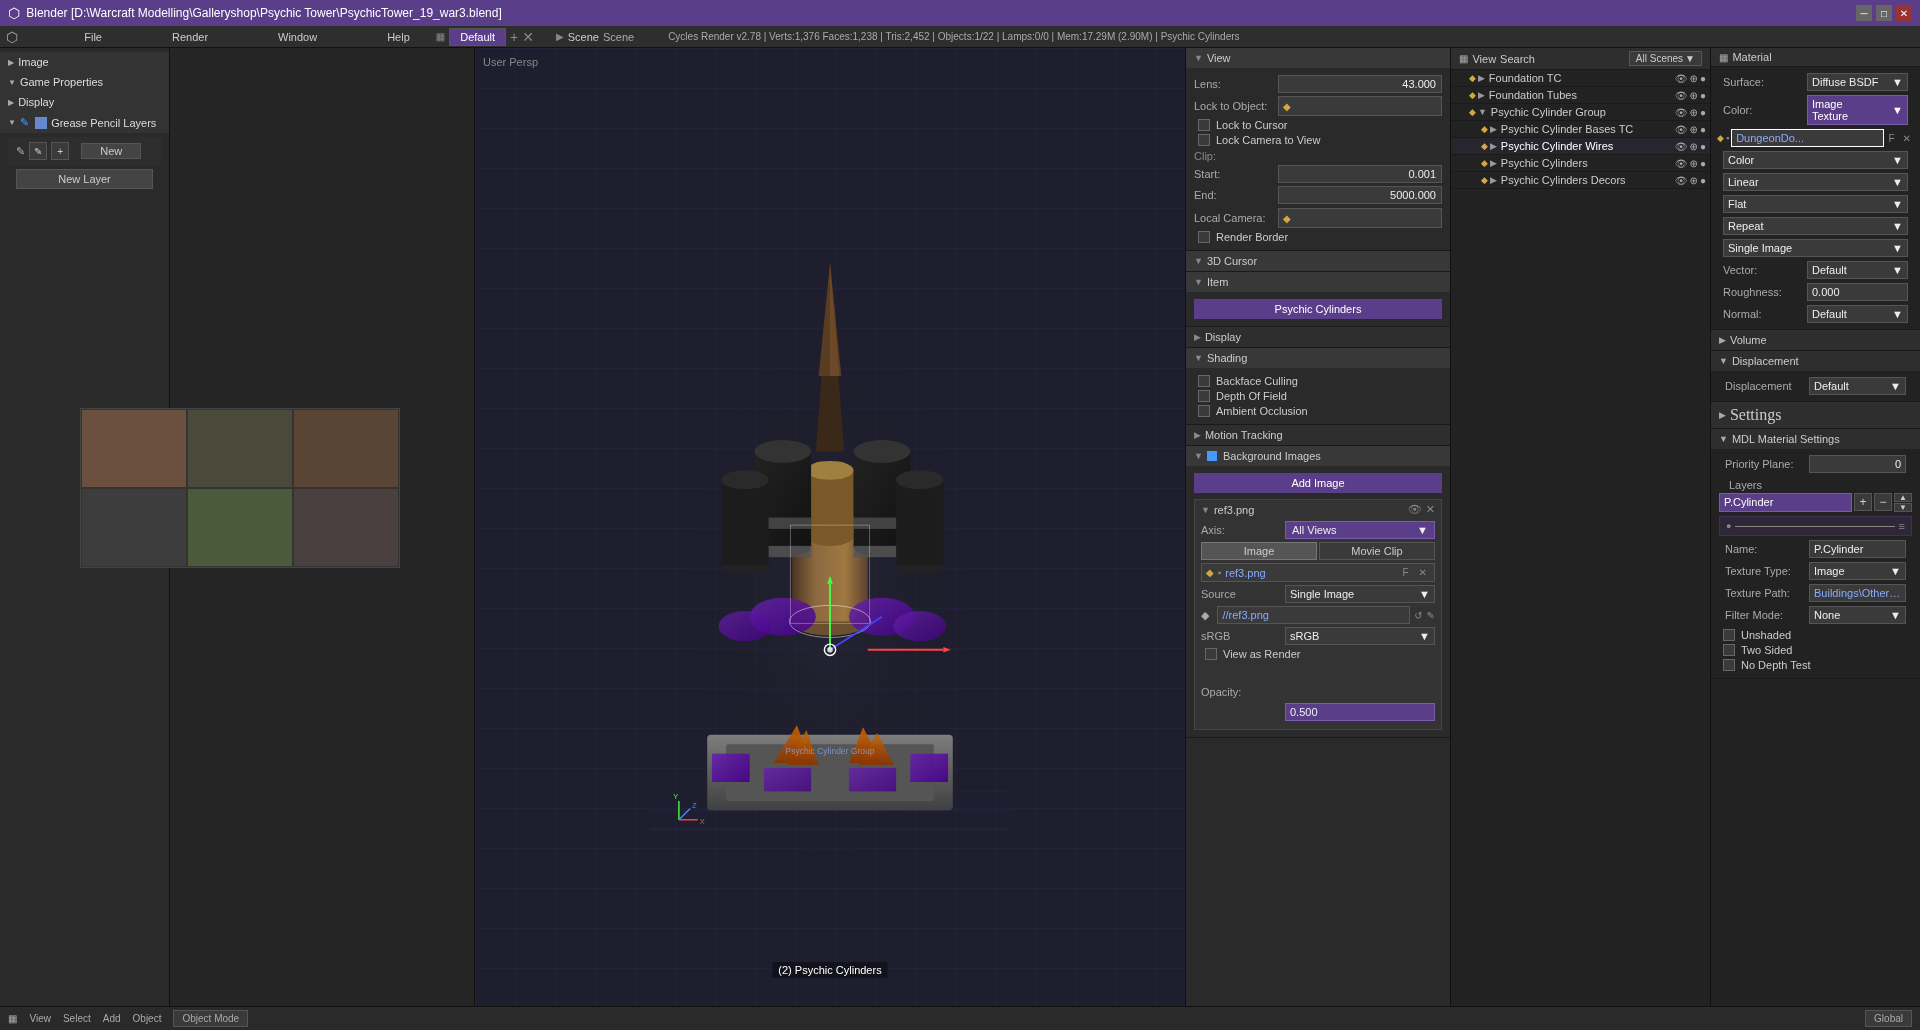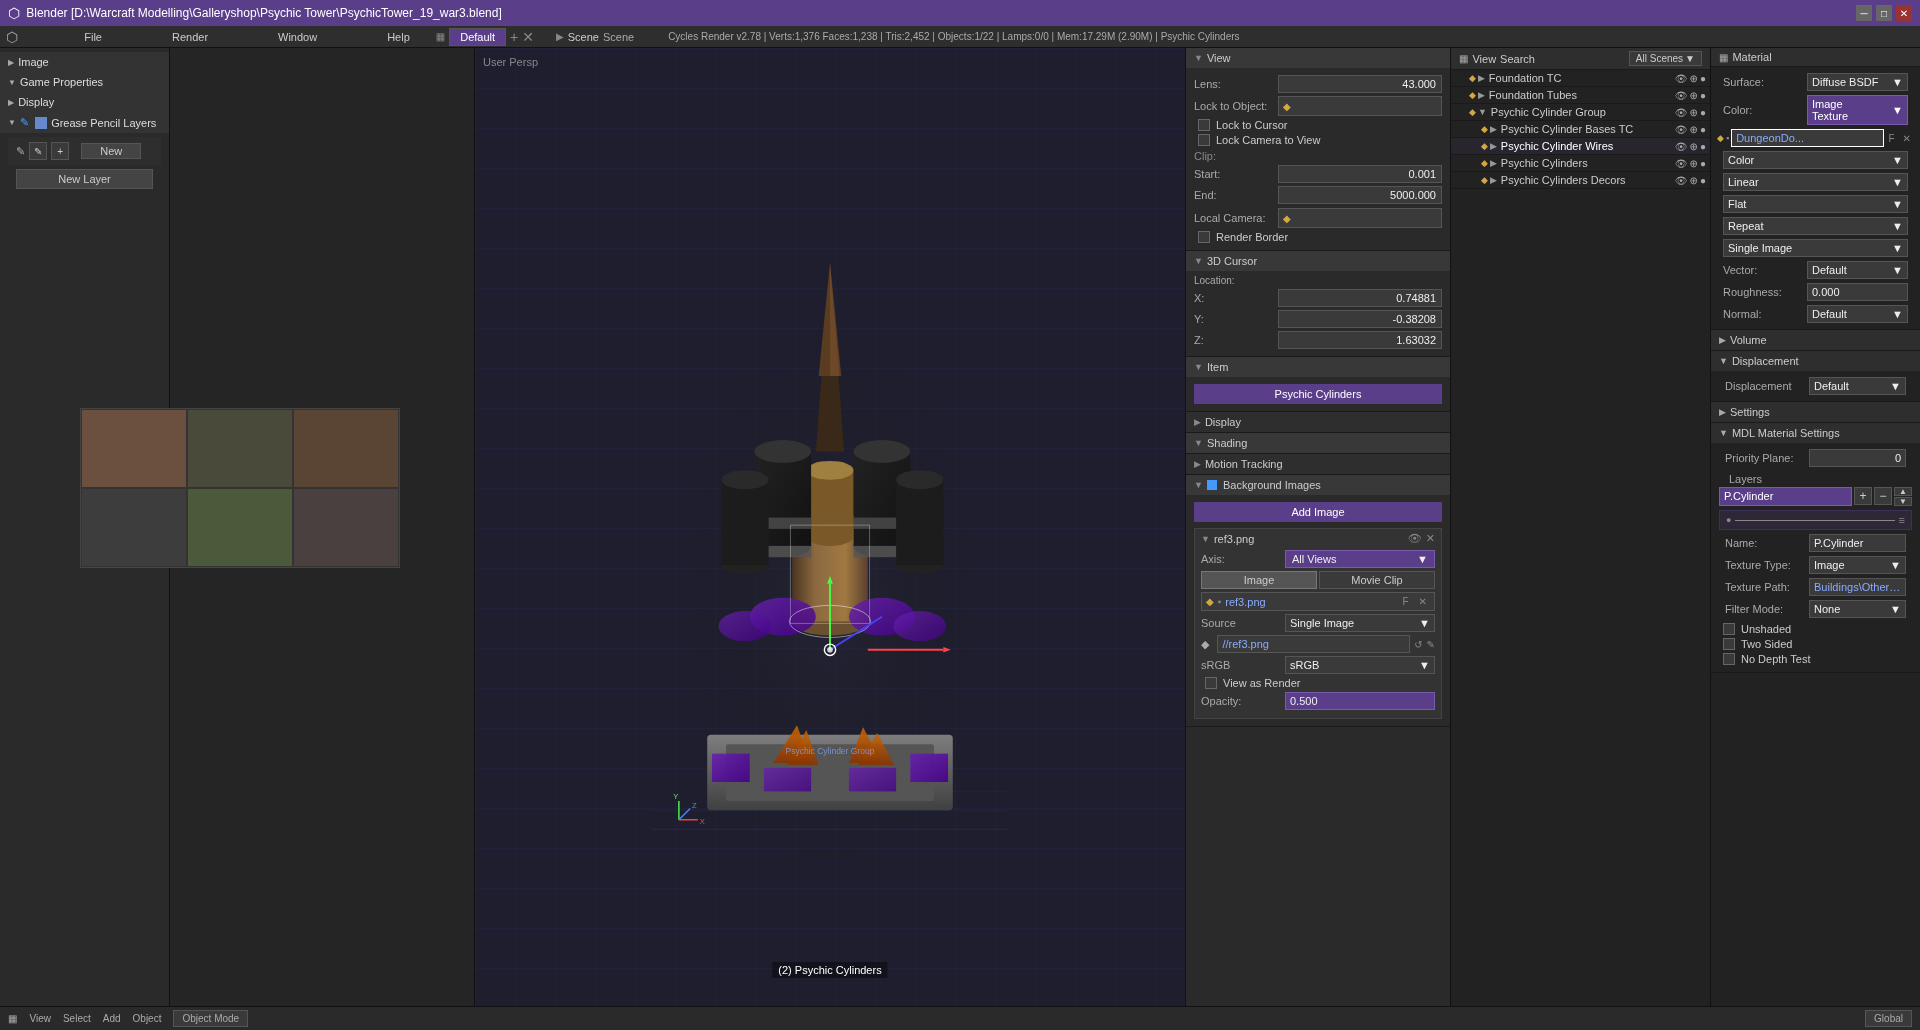--- a/index.html
+++ b/index.html
@@ -663,35 +663,20 @@
           <span>Render Border</span>
         </div>
       </div>
     </div>
 
     <div class="np-section">
       <div class="np-section-hdr">
         <span class="collapse-arrow">▼</span>
         <span class="np-section-title">3D Cursor</span>
       </div>
-      <div class="np-content">
-        <div style="margin-bottom:2px;color:#aaa;font-size:10px;">Location:</div>
-        <div class="np-row">
-          <span class="np-label">X:</span>
-          <div class="np-val">0.74881</div>
-        </div>
-        <div class="np-row">
-          <span class="np-label">Y:</span>
-          <div class="np-val">-0.38208</div>
-        </div>
-        <div class="np-row">
-          <span class="np-label">Z:</span>
-          <div class="np-val">1.63032</div>
-        </div>
-      </div>
     </div>
 
     <div class="np-section">
       <div class="np-section-hdr">
         <span class="collapse-arrow">▼</span>
         <span class="np-section-title">Item</span>
       </div>
       <div class="np-content">
         <button class="big-btn">Psychic Cylinders</button>
       </div>
@@ -699,20 +684,34 @@
 
     <div class="np-collapsed-row">
       <span class="collapse-arrow">▶</span>
       <span class="np-section-title">Display</span>
     </div>
 
     <div class="np-section">
       <div class="np-section-hdr">
         <span class="collapse-arrow">▼</span>
         <span class="np-section-title">Shading</span>
+      </div>
+      <div class="np-content">
+        <div class="checkbox-row">
+          <div class="cb"></div>
+          <span>Backface Culling</span>
+        </div>
+        <div class="checkbox-row">
+          <div class="cb"></div>
+          <span>Depth Of Field</span>
+        </div>
+        <div class="checkbox-row">
+          <div class="cb"></div>
+          <span>Ambient Occlusion</span>
+        </div>
       </div>
     </div>
 
     <div class="np-collapsed-row">
       <span style="display:flex;align-items:center;gap:4px;">
         <span class="collapse-arrow">▶</span>
         <span class="np-section-title">Motion Tracking</span>
       </span>
     </div>
 
@@ -780,21 +779,21 @@
               </div>
             </div>
 
             <div class="checkbox-row">
               <div class="cb"></div>
               <span>View as Render</span>
             </div>
 
             <div class="np-row">
               <span class="np-label">Opacity:</span>
-              <div style="flex:1;background:#5b3e8a;border:1px solid #7a5aaa;padding:2px 4px;font-size:11px;color:#eee;">
+              <div style="flex:1;background:#5b3e8a;border:1px solid #7a5aaa;padding:2px 4px;font-size:11px;color:#eee;margin-top:40px;">
                 <span>0.500</span>
               </div>
             </div>
           </div>
         </div>
       </div>
     </div>
   </div>
 
   <div class="scene-tree">
@@ -1006,21 +1005,21 @@
           <div style="flex:1;background:#3a3a3a;border:1px solid #555;padding:2px 4px;font-size:11px;color:#eee;display:flex;align-items:center;justify-content:space-between;">
             <span>Default</span>
             <span>▼</span>
           </div>
         </div>
       </div>
     </div>
 
     <div style="display:flex;align-items:center;padding:4px 8px;background:#2e2e2e;cursor:pointer;border-bottom:1px solid #1a1a1a;">
       <span style="color:#aaa;font-size:9px;margin-right:4px;">▶</span>
-      <span style="color:#ccc;font-size:11px;">Settings</span>
+      <span style="color:#ccc;font-size:16px;font-family:Liberation Serif, serif;">Settings</span>
     </div>
 
     <div style="border-bottom:1px solid #1a1a1a;">
       <div style="display:flex;align-items:center;padding:4px 8px;background:#2e2e2e;cursor:pointer;">
         <span style="color:#aaa;font-size:9px;margin-right:4px;">▼</span>
         <span style="color:#ccc;font-size:11px;">MDL Material Settings</span>
       </div>
       <div style="padding:4px 8px;">
         <div class="mat-row">
           <span class="mat-label">Priority Plane:</span>

